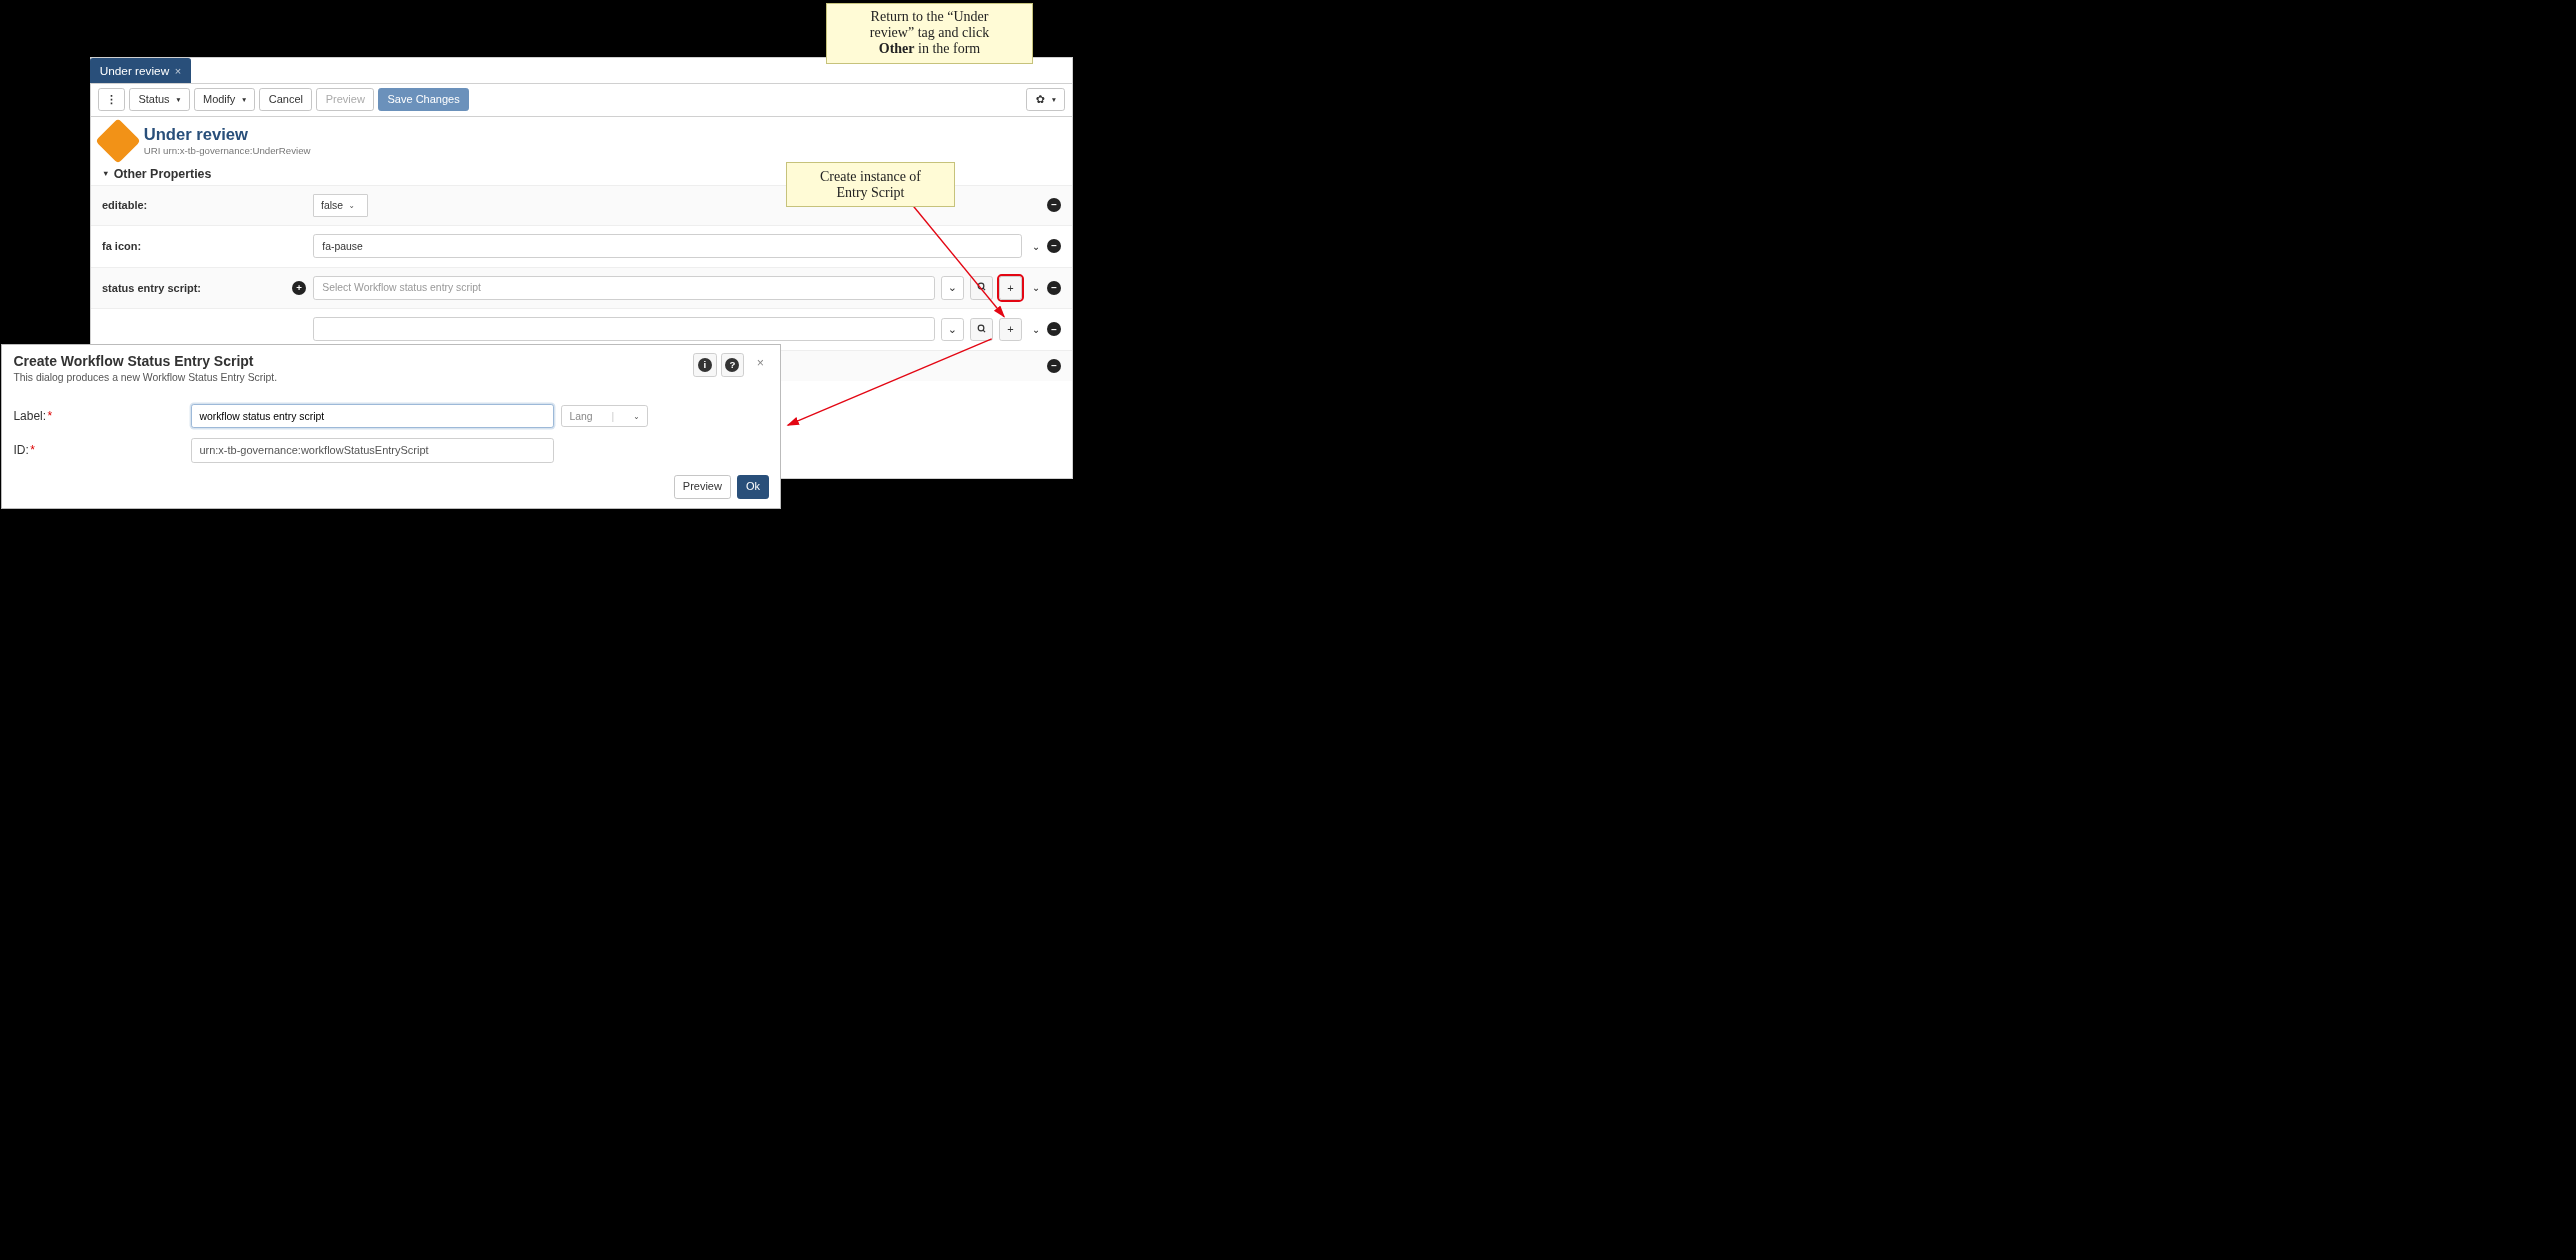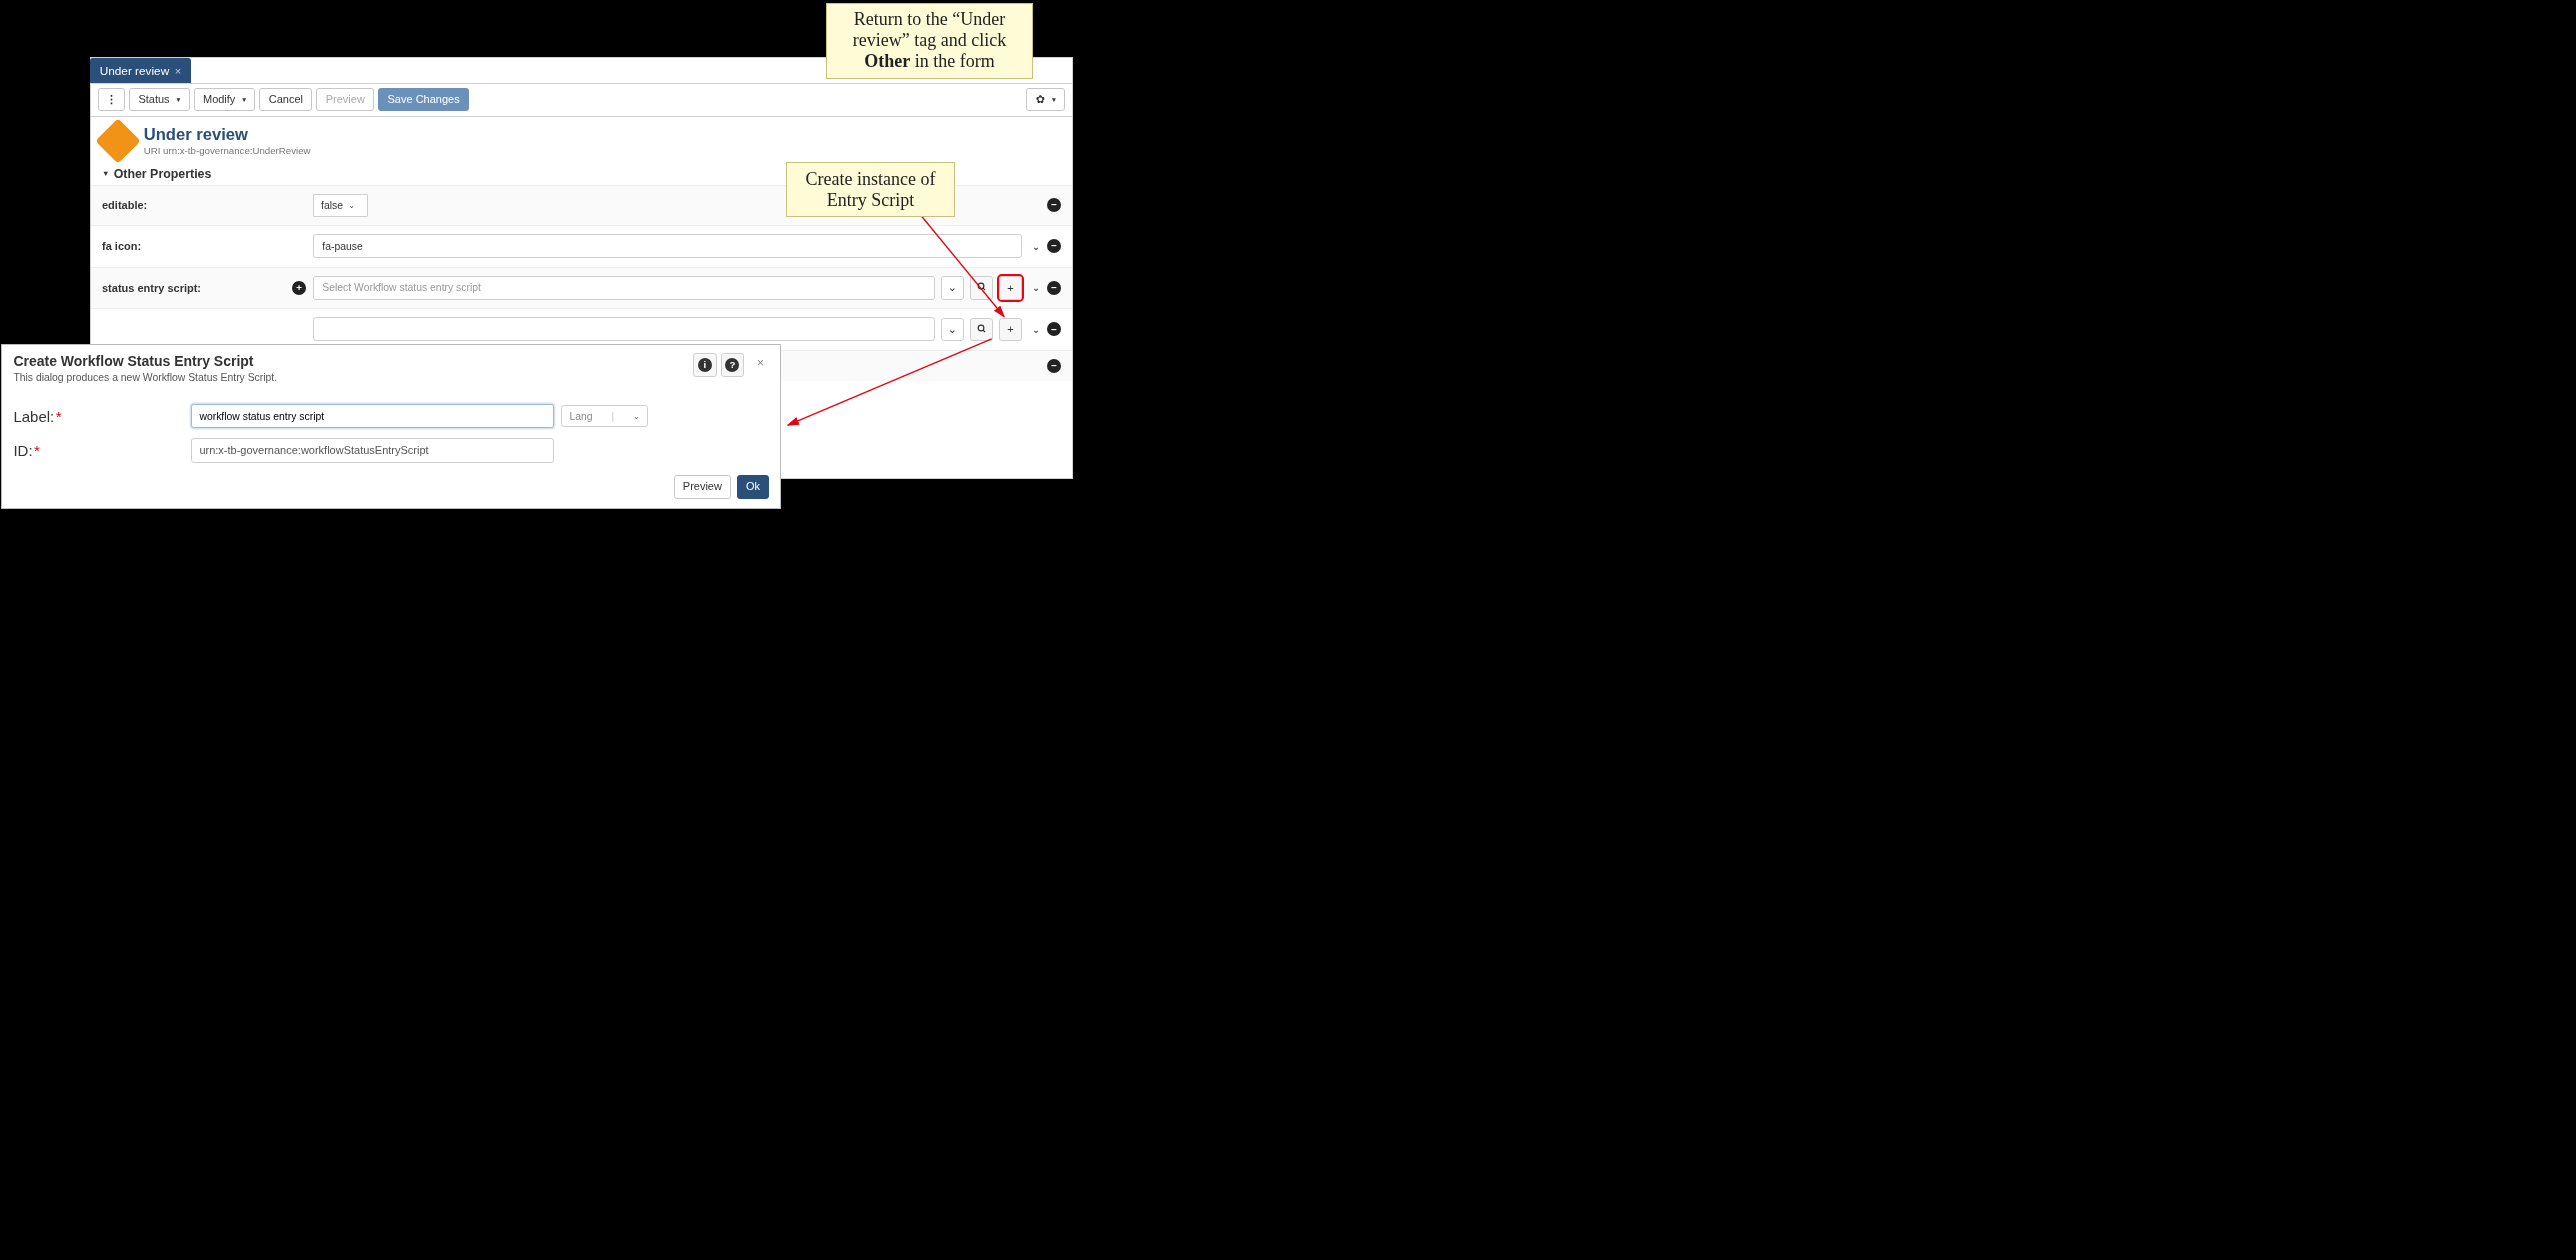--- a/index.html
+++ b/index.html
@@ -232,21 +232,21 @@
   }
   .dialog-body { margin-top: 21px; }
   .field-row {
     display: flex;
     align-items: center;
     gap: 7px;
     margin-bottom: 9.7px;
   }
   .field-label {
     width: 171px;
-    font-size: 15px;
+    font-size: 12px;
   }
   .req-star { color: #d00; margin-left: 1.4px; }
   .label-input {
     width: 363px;
     border: 0.7px solid #9db9d8;
     box-shadow: 0 0 0 1.4px rgba(155,185,216,.4);
     border-radius: 2.8px;
     padding: 5.5px 7px;
     font-size: 10.4px;
   }
@@ -275,21 +275,21 @@
     gap: 5.5px;
     margin-top: 12.4px;
   }
 
   
   .callout {
     position: absolute;
     background: #fffbd6;
     border: 0.7px solid #c6c27b;
     padding: 5.5px 11px;
-    font-size: 18px;
+    font-size: 14px;
     text-align: center;
     font-family: Georgia, "Times New Roman", serif;
     color: #222;
     z-index: 30;
   }
   .callout1 { left: 826px; top: 2.8px; width: 207px; }
   .callout2 { left: 786px; top: 162px; width: 169px; }
 
   
   .arrows {

